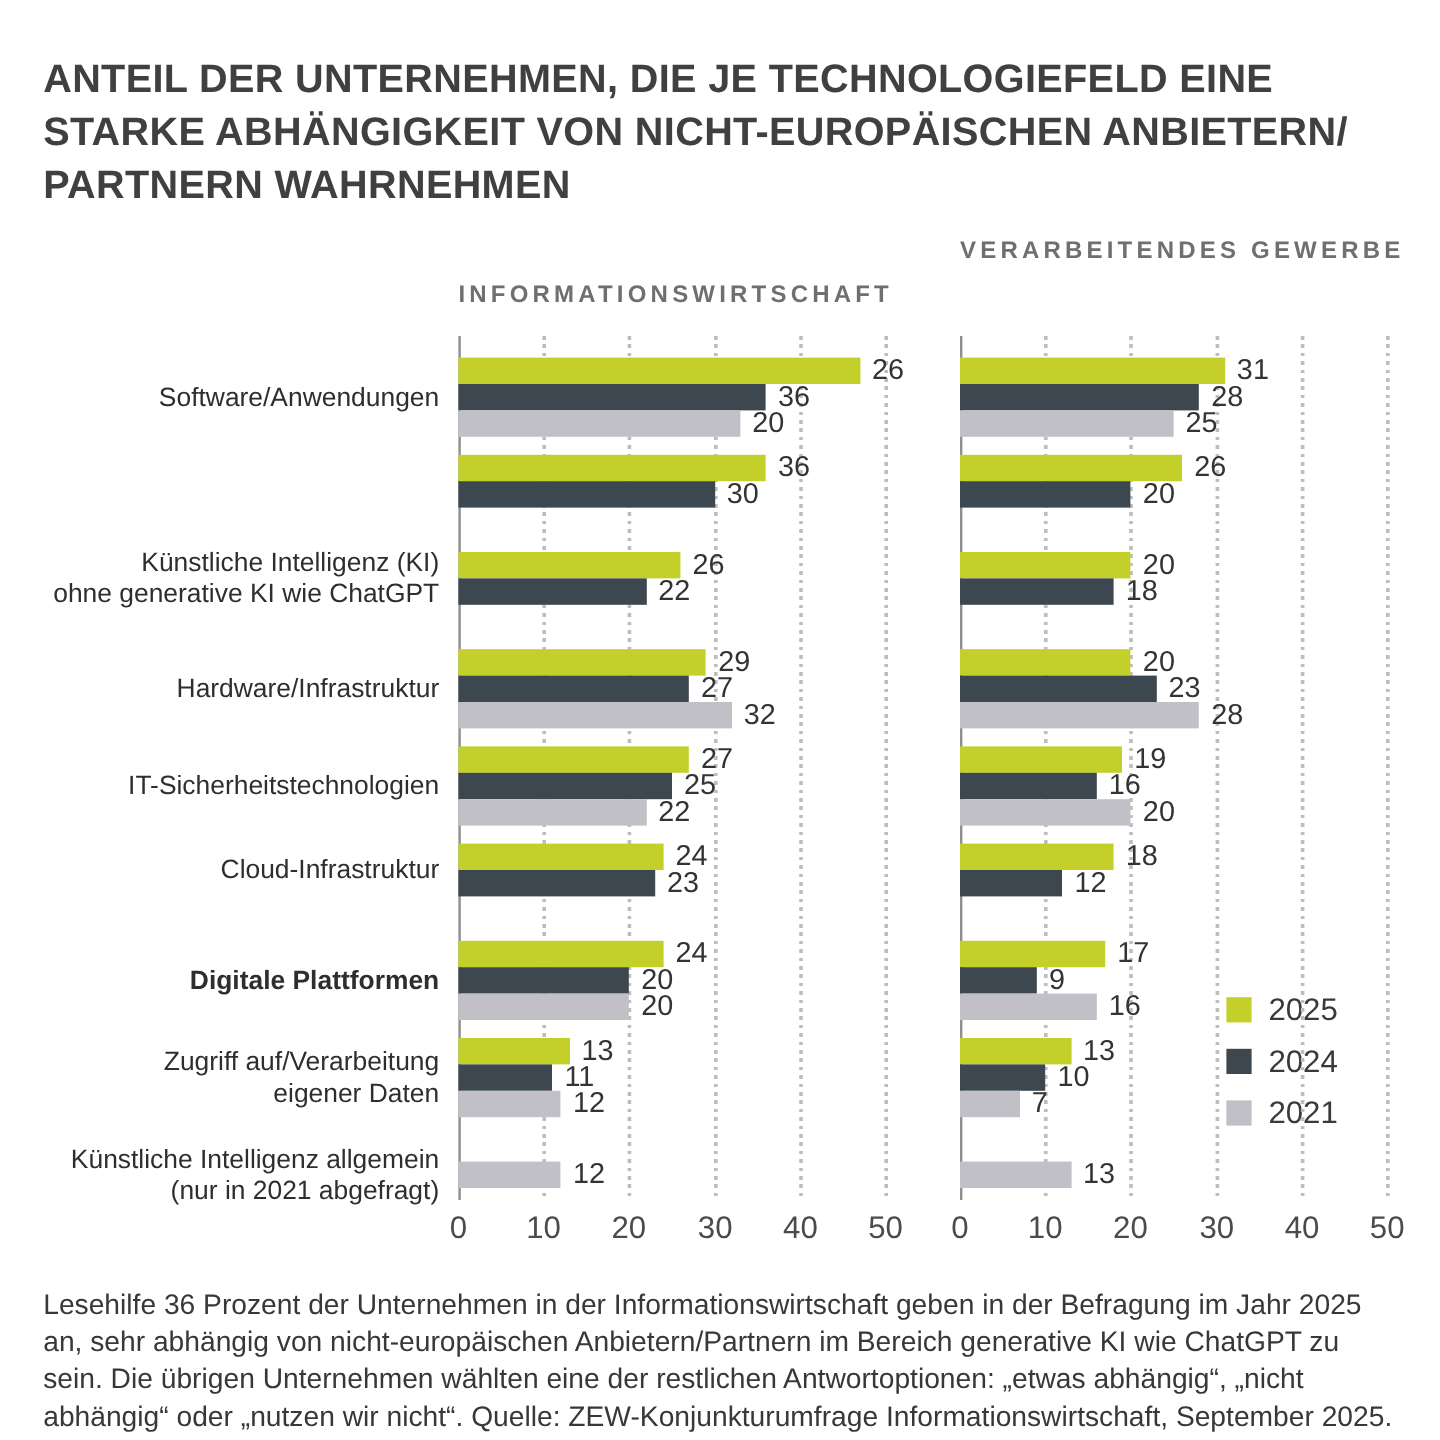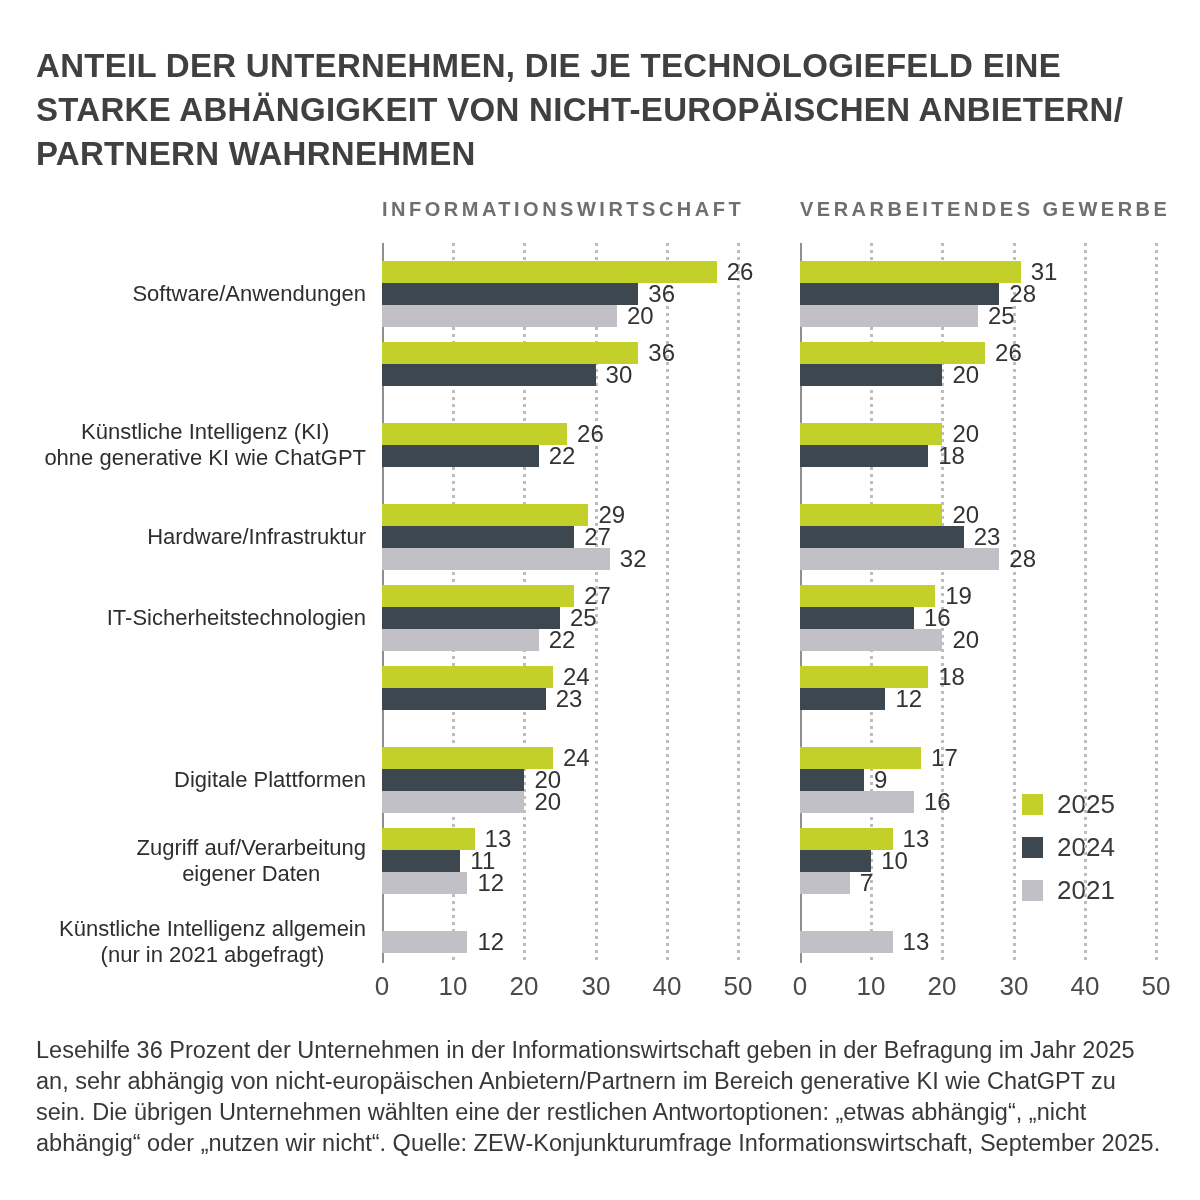--- a/index.html
+++ b/index.html
@@ -3,30 +3,30 @@
 <meta charset="utf-8">
 <style>
   html,body{margin:0;padding:0;background:#ffffff;}
   body{width:1200px;height:1200px;overflow:hidden;font-family:"Liberation Sans",sans-serif;}
   .page{padding:44px 36px 0 36px;position:relative;}
   .title{margin:0;font-size:33px;line-height:44px;font-weight:bold;color:#404040;
          letter-spacing:0.3px;white-space:pre-line;}
   .panel-headers{display:grid;grid-template-columns:346px 356px 62px 356px;margin-top:22px;}
   .panel-header{font-size:20px;font-weight:bold;color:#6f6f6f;letter-spacing:3.5px;
                 text-align:center;white-space:nowrap;}
-  .panel-header.p0{grid-column:2;}
+  .panel-header.p0{grid-column:2;margin-top:37px;}
   .panel-header.p1{grid-column:4;}
   .plot-area{position:relative;height:766px;margin-top:22px;width:1120px;}
   .gridline{position:absolute;top:0;width:3px;height:718px;
             background-image:repeating-linear-gradient(to bottom,#bdbdbd 0 3px,transparent 3px 7px);}
   .axis-zero{position:absolute;top:0;width:2px;height:720px;background:#8f8f8f;}
   .rows{position:absolute;left:0;top:18px;width:1120px;display:flex;flex-direction:column;gap:15px;}
   .row{display:grid;grid-template-columns:346px 356px 62px 356px;height:66px;}
   .cat-label{grid-column:1;display:flex;align-items:center;justify-content:flex-end;
-             text-align:center;padding-right:16px;font-size:22px;line-height:26px;color:#2e2e2e;
+             text-align:right;padding-right:16px;font-size:22px;line-height:26px;color:#2e2e2e;
              white-space:pre-line;align-self:start;}
   .group{display:flex;flex-direction:column;align-self:start;}
   .group.g0{grid-column:2;}
   .group.g1{grid-column:4;}
   .row.offset .group,.row.offset .cat-label{margin-top:22px;}
   .bar-line{display:flex;align-items:center;height:22px;}
   .bar{height:22px;flex:0 0 auto;}
   .val{margin-left:10px;font-size:24px;color:#333333;line-height:22px;}
   .tick-label{position:absolute;top:728px;transform:translateX(-50%);
               font-size:26px;color:#4b4b4b;}
@@ -210,20 +210,21 @@
               <div class="bar" style="width: 113.92px; background: rgb(60, 71, 80);"></div>
               <span class="val">16</span>
             </div>
             <div class="bar-line">
               <div class="bar" style="width: 142.4px; background: rgb(193, 192, 198);"></div>
               <span class="val">20</span>
             </div>
           </div>
         </div>
         <div class="row">
+          <div class="cat-label" style="height: 44px;">Cloud-Infrastruktur</div>
           <div class="group g0">
             <div class="bar-line">
               <div class="bar" style="width: 170.88px; background: rgb(196, 208, 42);"></div>
               <span class="val">24</span>
             </div>
             <div class="bar-line">
               <div class="bar" style="width: 163.76px; background: rgb(60, 71, 80);"></div>
               <span class="val">23</span>
             </div>
           </div>
@@ -232,21 +233,21 @@
               <div class="bar" style="width: 128.16px; background: rgb(196, 208, 42);"></div>
               <span class="val">18</span>
             </div>
             <div class="bar-line">
               <div class="bar" style="width: 85.44px; background: rgb(60, 71, 80);"></div>
               <span class="val">12</span>
             </div>
           </div>
         </div>
         <div class="row">
-          <div class="cat-label" style="height: 66px;">Digitale Plattformen</div>
+          <div class="cat-label" style="height: 66px; font-weight: bold;">Digitale Plattformen</div>
           <div class="group g0">
             <div class="bar-line">
               <div class="bar" style="width: 170.88px; background: rgb(196, 208, 42);"></div>
               <span class="val">24</span>
             </div>
             <div class="bar-line">
               <div class="bar" style="width: 142.4px; background: rgb(60, 71, 80);"></div>
               <span class="val">20</span>
             </div>
             <div class="bar-line">

